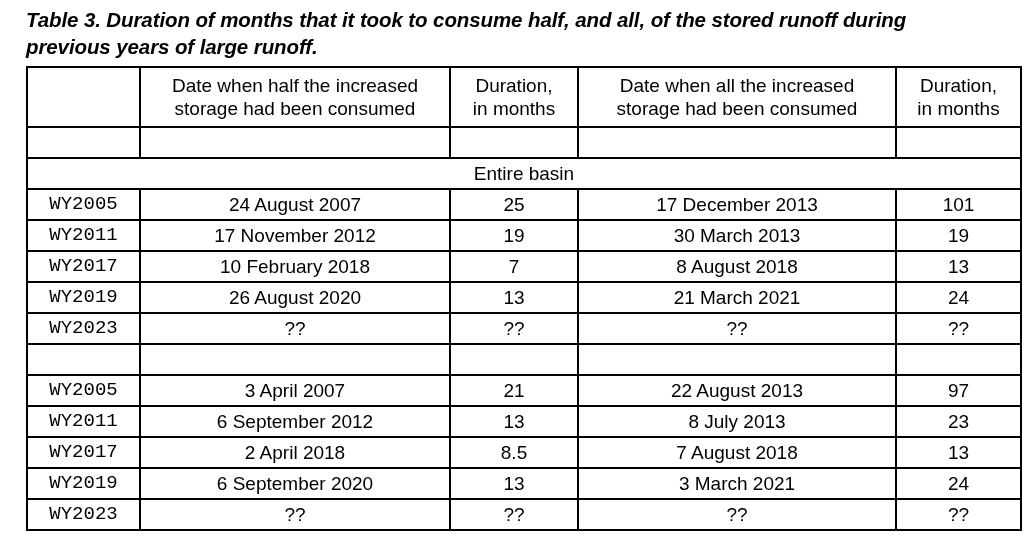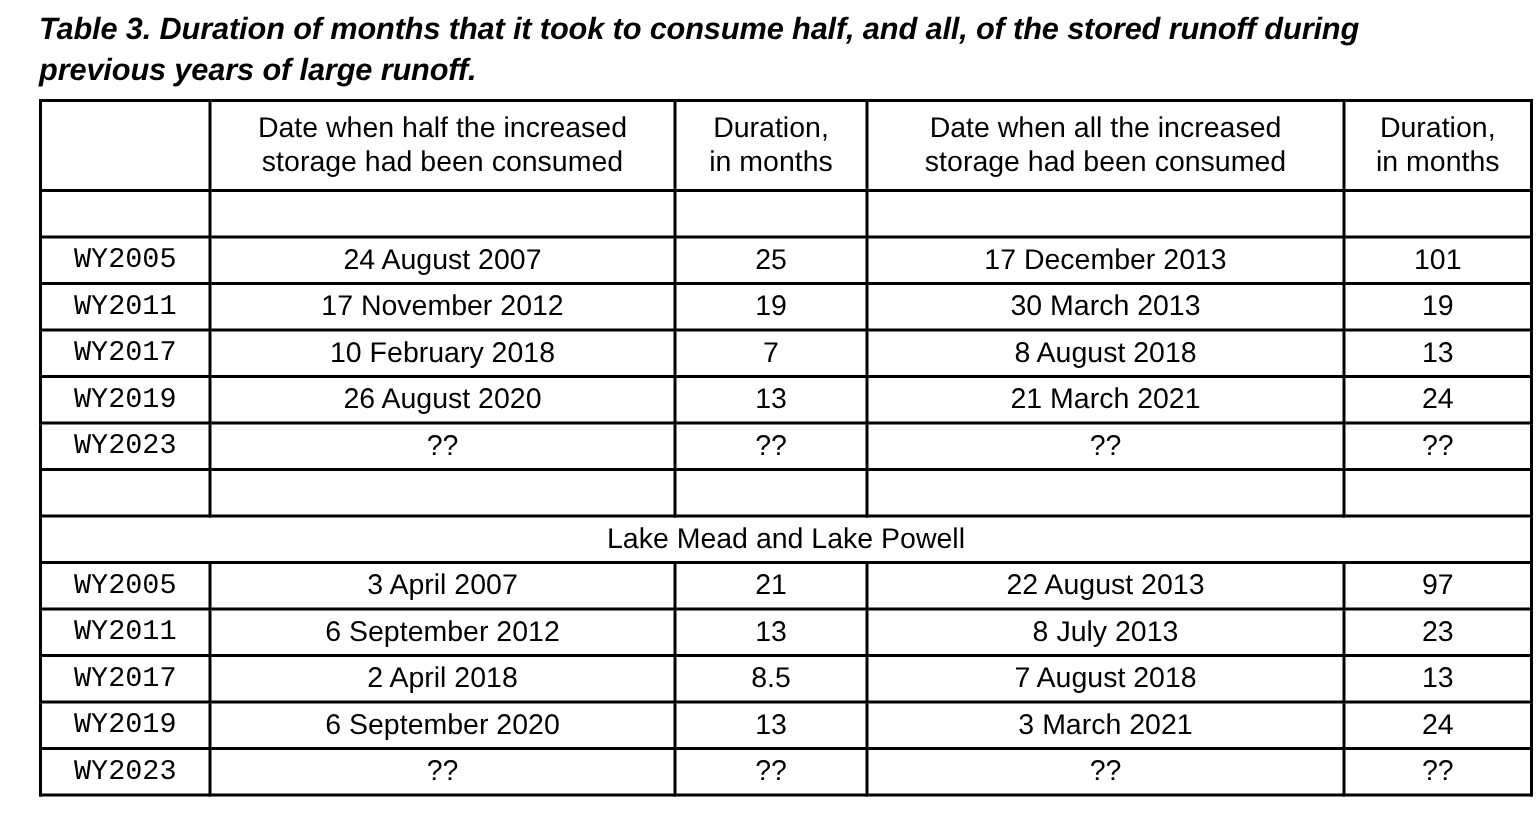--- a/index.html
+++ b/index.html
@@ -104,20 +104,23 @@
       </tr>
 
       <tr class="spacer">
         <td></td>
         <td></td>
         <td></td>
         <td></td>
         <td></td>
       </tr>
 
+      <tr>
+        <td class="section" colspan="5">Entire basin</td>
+      </tr>
 
       <tr>
         <td class="label">WY2005</td>
         <td>24 August 2007</td>
         <td>25</td>
         <td>17 December 2013</td>
         <td>101</td>
       </tr>
       <tr>
         <td class="label">WY2011</td>
@@ -149,23 +152,20 @@
       </tr>
 
       <tr class="spacer">
         <td></td>
         <td></td>
         <td></td>
         <td></td>
         <td></td>
       </tr>
 
-      <tr>
-        <td class="section" colspan="5">Lake Mead and Lake Powell</td>
-      </tr>
 
       <tr>
         <td class="label">WY2005</td>
         <td>3 April 2007</td>
         <td>21</td>
         <td>22 August 2013</td>
         <td>97</td>
       </tr>
       <tr>
         <td class="label">WY2011</td>

